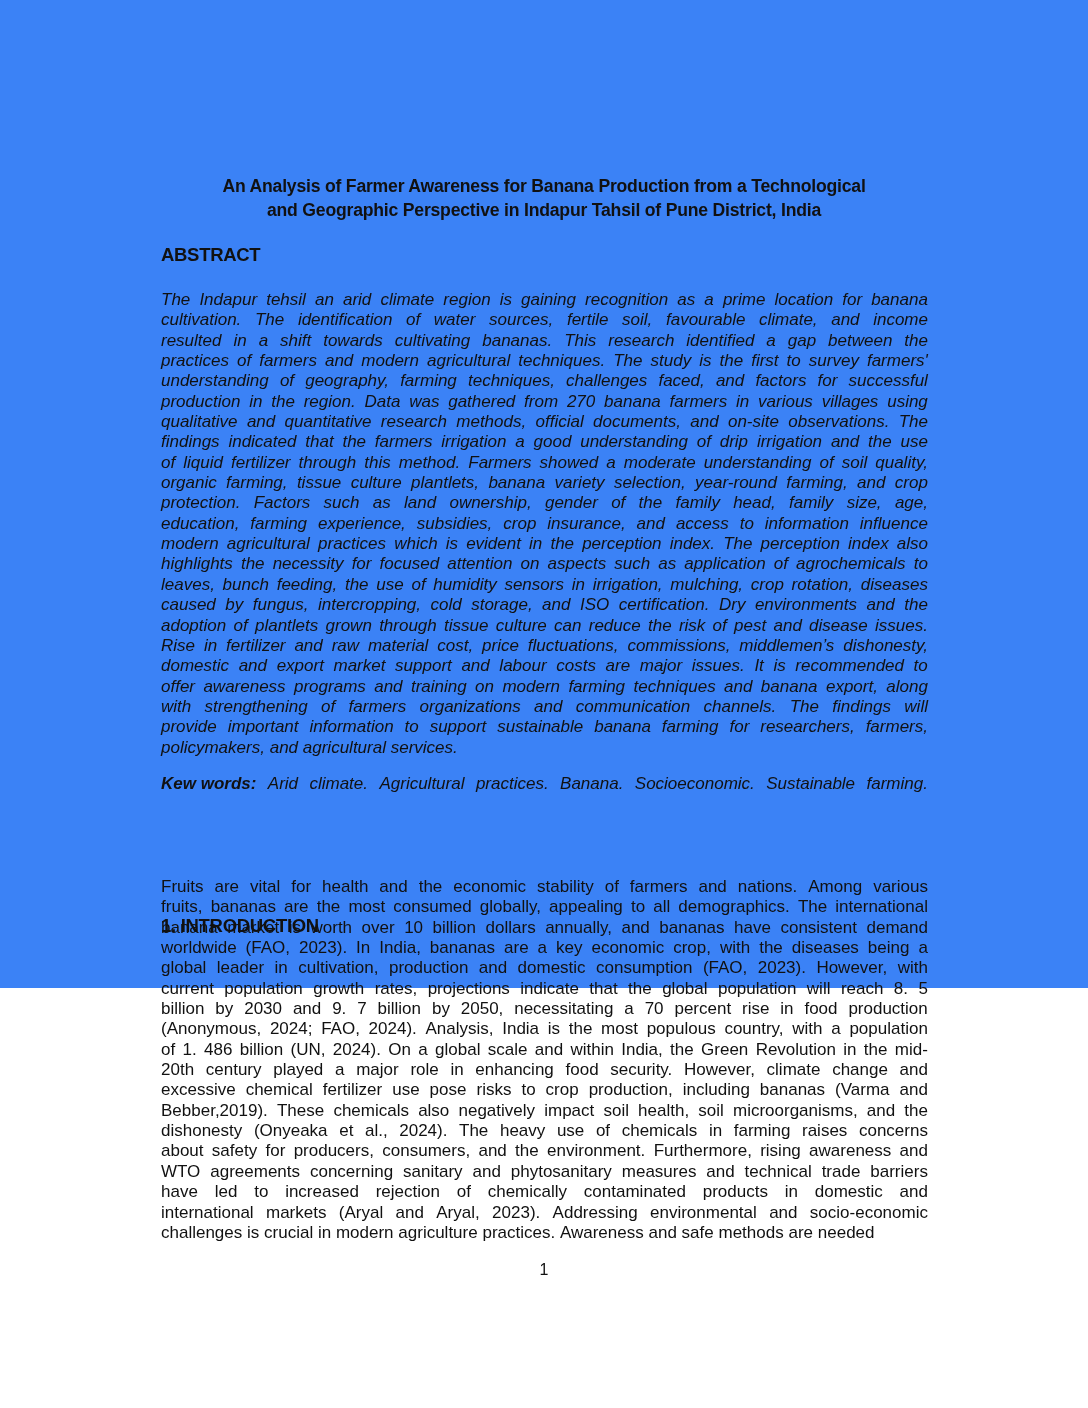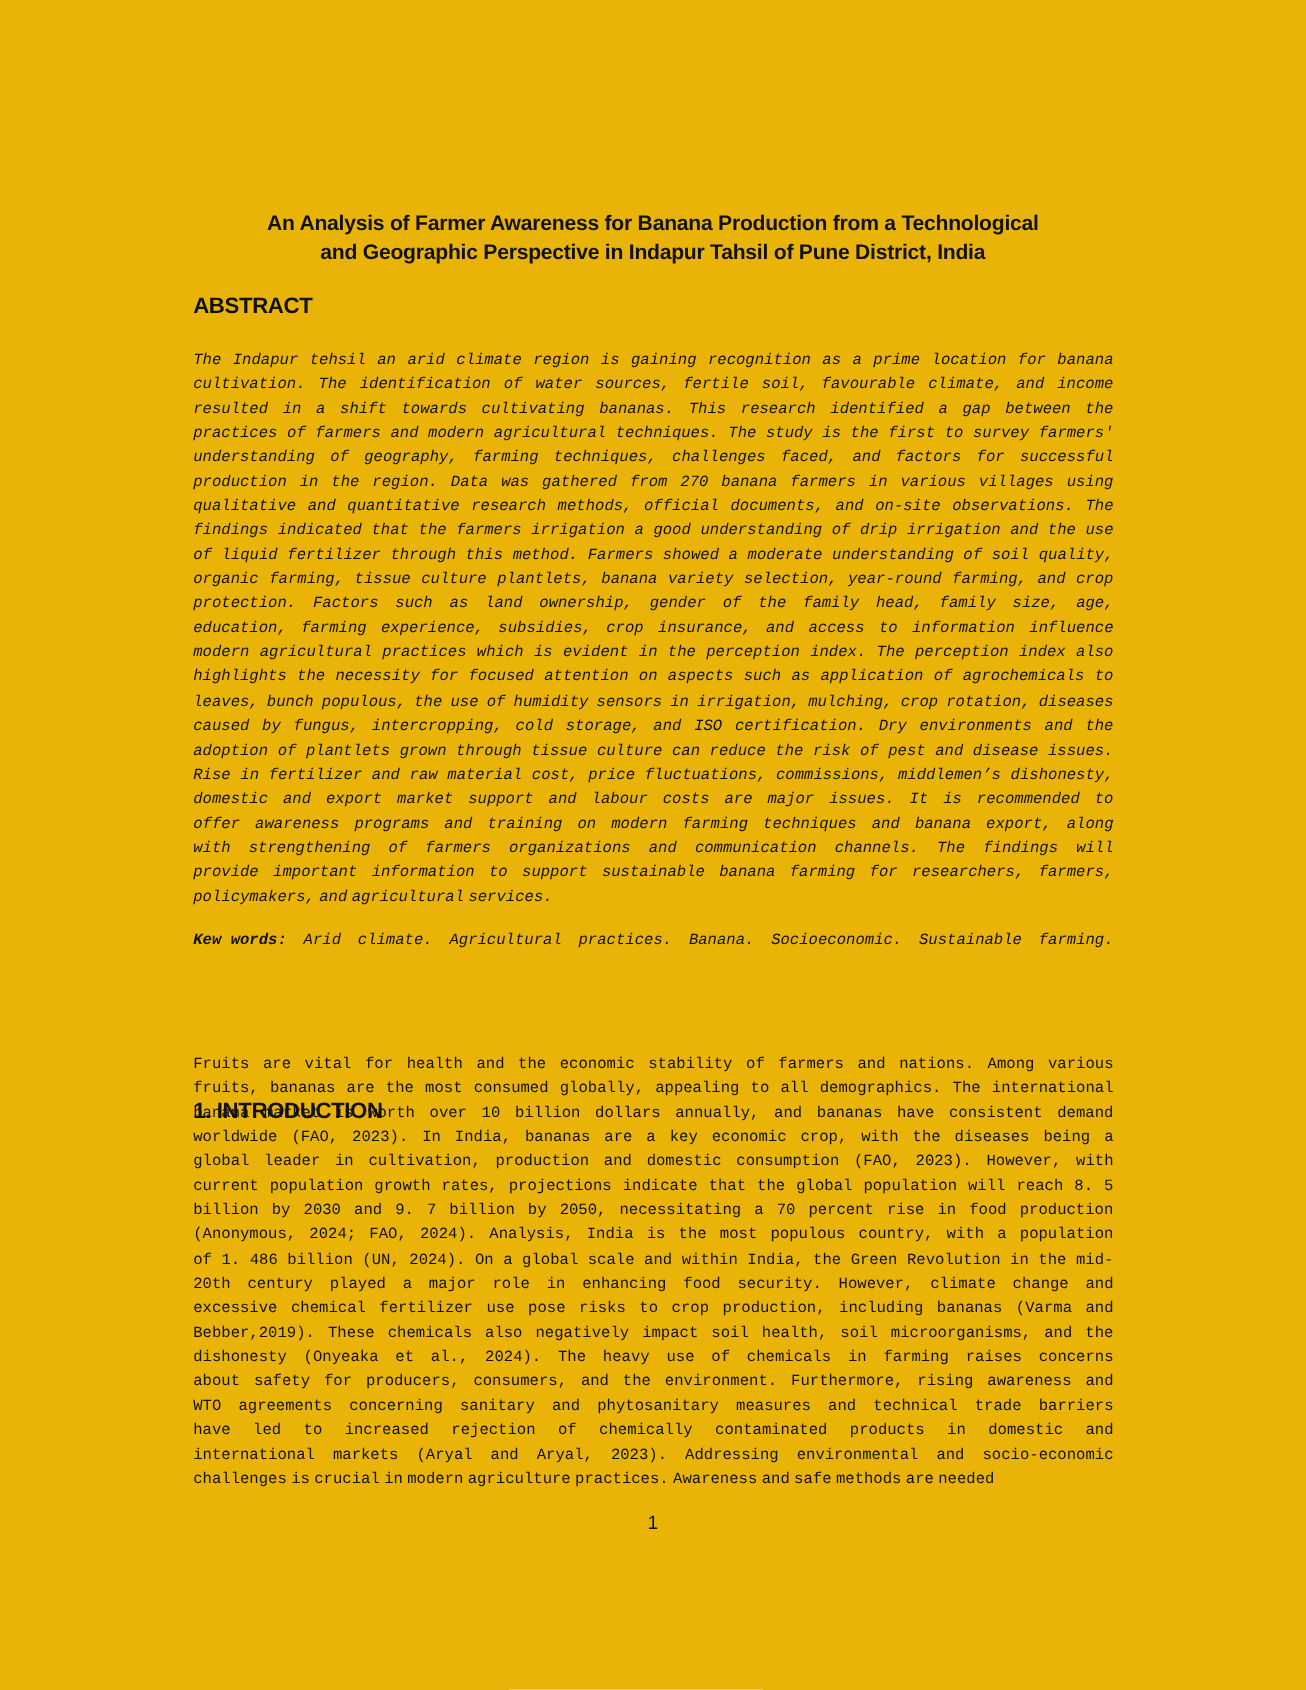--- a/index.html
+++ b/index.html
@@ -1,28 +1,28 @@
 <!DOCTYPE html>
 <html><head>
   <meta charset="utf-8">
   <style>
     html, body { margin: 0; padding: 0; background: #ffffff; }
     body { width: 1088px; height: 1408px; position: relative; overflow: hidden; }
-    .page { position: absolute; left: 0; top: 0; width: 1088px; height: 1408px; background: #eab308; color: #111; }
+    .page { position: absolute; left: 0; top: 0; width: 1088px; height: 988px; background: #3b82f6; color: #111; }
     .col { position: absolute; left: 161px; width: 767px; }
     .title {
       position: absolute; left: 120px; width: 848px; top: 174px;
       text-align: center; font-family: "Liberation Sans", sans-serif; font-weight: bold;
       font-size: 17.6px; line-height: 24px; color: #111; letter-spacing: -0.2px;
     }
     .h1 {
       position: absolute; left: 161px; font-family: "Liberation Sans", sans-serif;
       font-weight: bold; font-size: 18.5px; color: #111; letter-spacing: -0.3px;
     }
-    .para { font-family: Liberation Mono, monospace; font-size: 13px; line-height: 20.35px; color: #111; }
+    .para { font-family: Liberation Sans, sans-serif; font-size: 17px; line-height: 20.35px; color: #111; }
     .italic { font-style: italic; }
     .kw-label { font-weight: bold; font-style: italic; }
     .pagenum {
       position: absolute; left: 0; width: 1088px; top: 1261px; text-align: center;
       font-family: "Liberation Sans", sans-serif; font-size: 16px; color: #111;
     }
     .jl { display: flex; justify-content: space-between; white-space: nowrap; height: 20.35px; }
     .jl.left { justify-content: flex-start; gap: 0.28em; }
   </style>
 </head>
@@ -250,21 +250,21 @@
         <span>such</span>
         <span>as</span>
         <span>application</span>
         <span>of</span>
         <span>agrochemicals</span>
         <span>to</span>
       </div>
       <div class="jl">
         <span>leaves,</span>
         <span>bunch</span>
-        <span>populous,</span>
+        <span>feeding,</span>
         <span>the</span>
         <span>use</span>
         <span>of</span>
         <span>humidity</span>
         <span>sensors</span>
         <span>in</span>
         <span>irrigation,</span>
         <span>mulching,</span>
         <span>crop</span>
         <span>rotation,</span>

